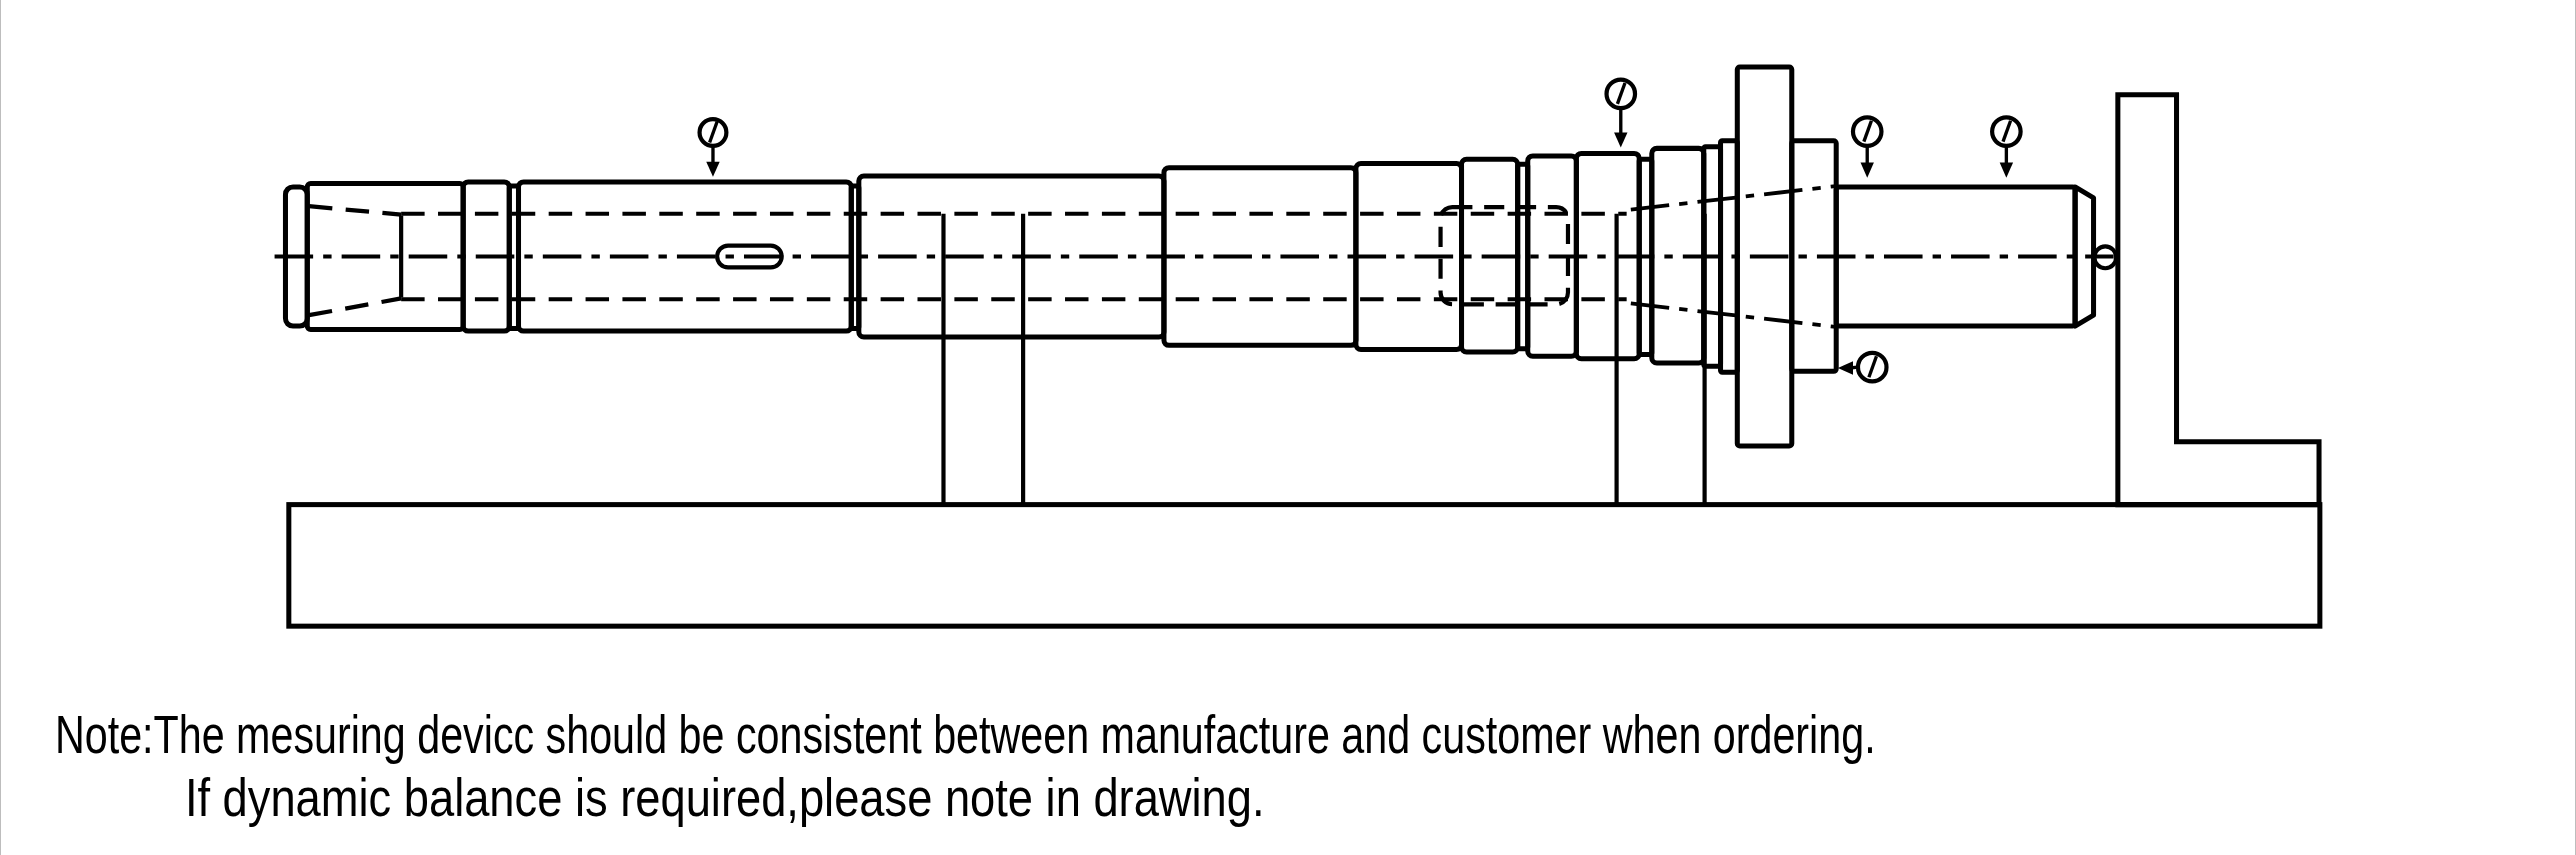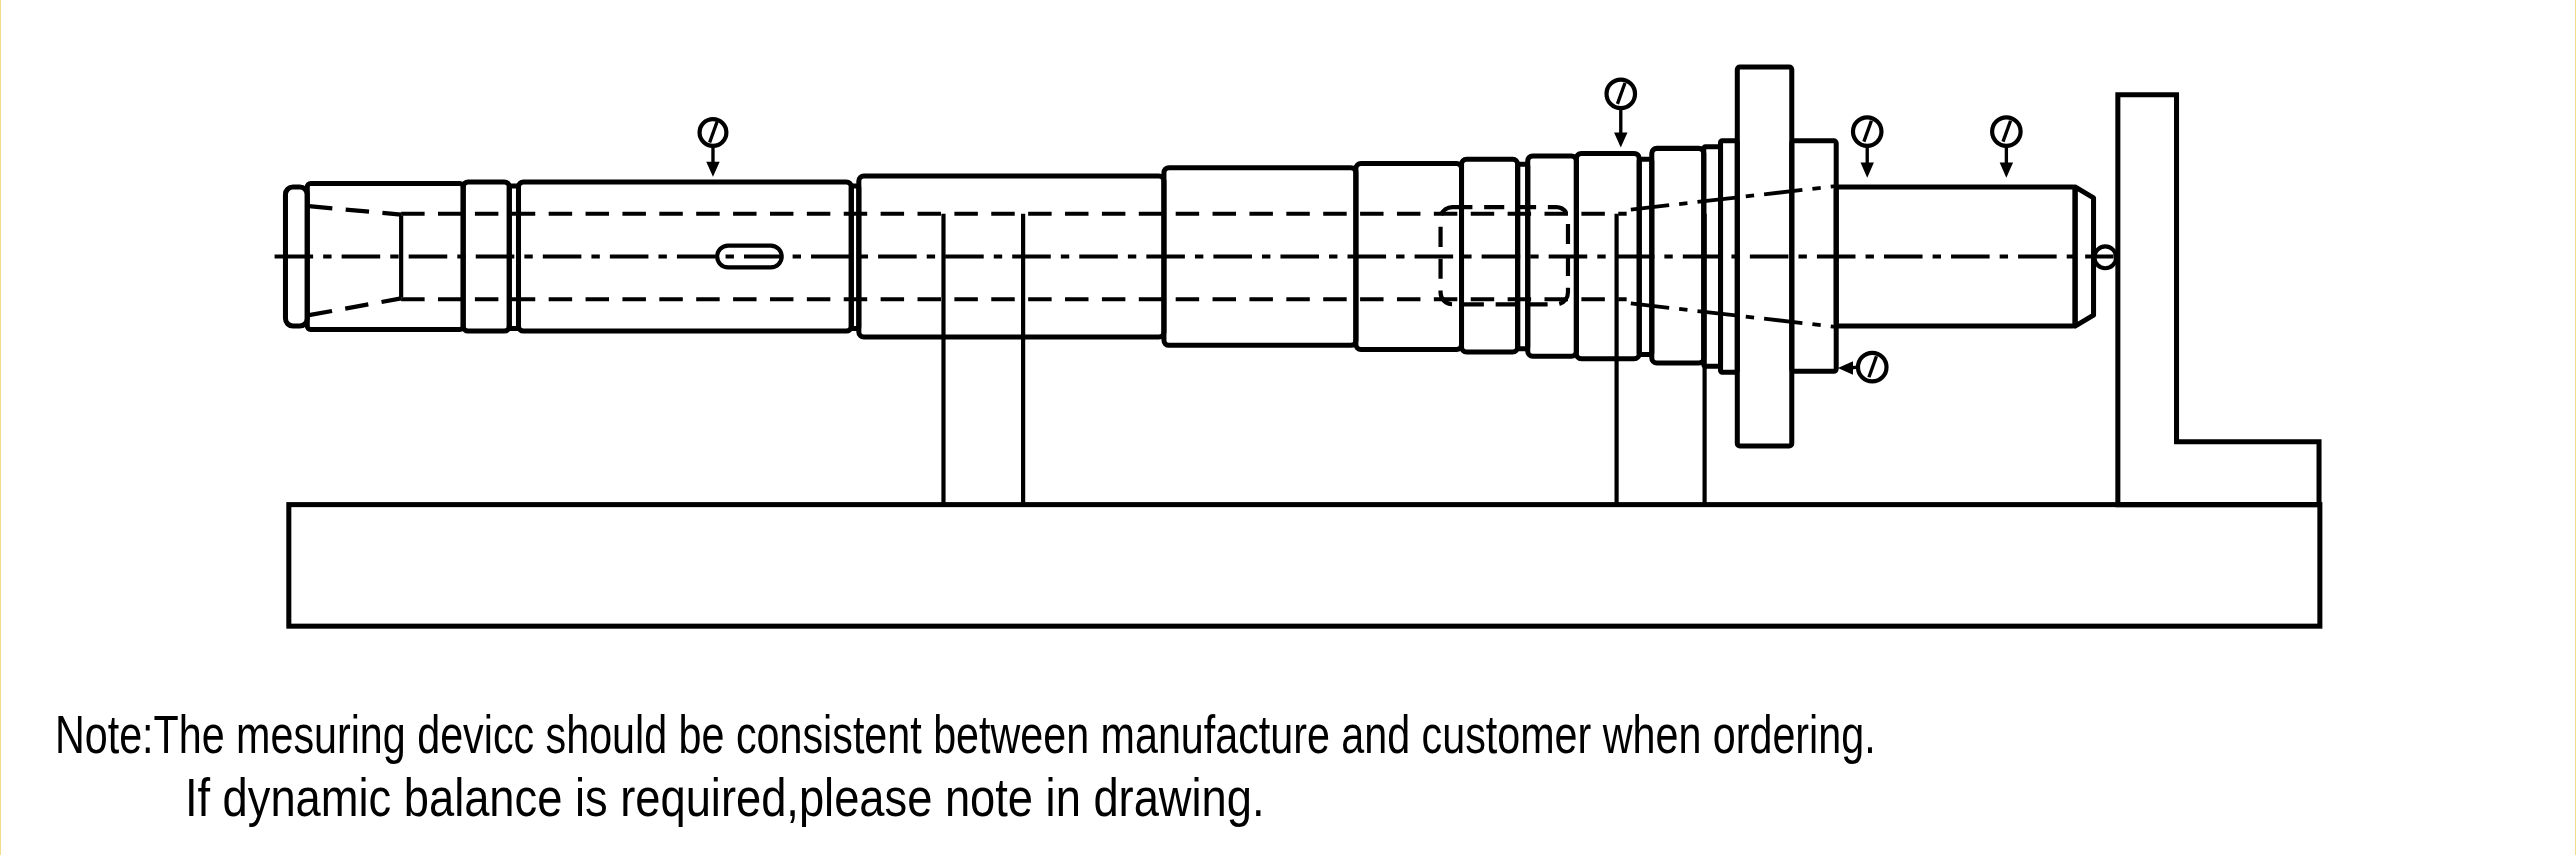--- a/index.html
+++ b/index.html
@@ -1,16 +1,16 @@
 <!DOCTYPE html>
 <html style="font-size:13.4px"><head>
 <meta charset="utf-8">
 <style>
   html,body{margin:0;padding:0;background:#ffffff;}
-  .stage{position:relative;width:2576px;height:855px;background:#eab308;overflow:hidden;}
+  .stage{position:relative;width:2576px;height:855px;background:#737373;overflow:hidden;}
   svg{display:block;}
   text{font-family:"Liberation Sans", sans-serif;fill:#000;}
 </style>
 </head>
 <body>
 
 <div class="stage">
   <svg id="drawing" width="2576" height="855" viewBox="0 0 3072 1020" xmlns="http://www.w3.org/2000/svg">
     <g id="geometry">
         <rect x="0" y="0" width="3072" height="1020" fill="#ffffff"></rect>

